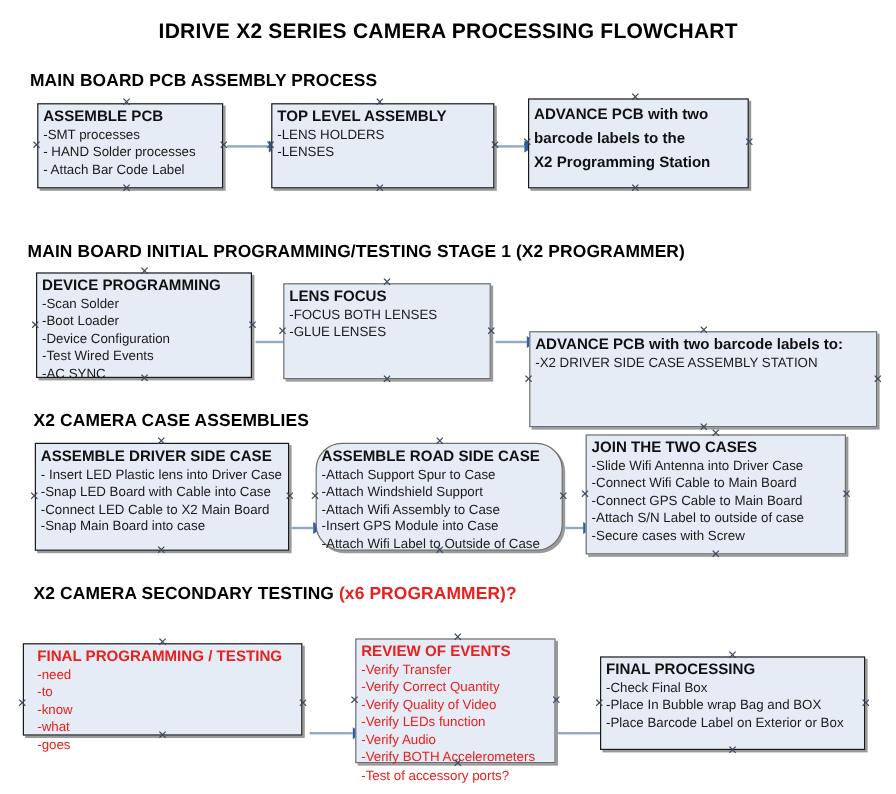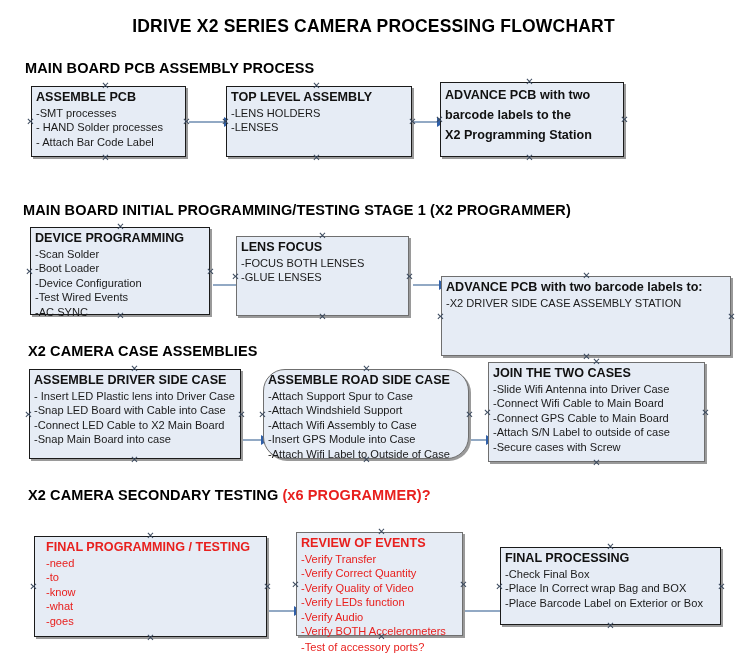--- a/index.html
+++ b/index.html
@@ -247,21 +247,21 @@
     <div class="handle" style="right:-6px; top:45px;"></div>
   </div>
 
   <div class="section-title" style="left:28px; top:487px;">
     <span>X2 CAMERA SECONDARY TESTING </span><span class="accent">(x6 PROGRAMMER)?</span>
   </div>
 
   <div class="conn" style="left:258px; top:610px; width:36px;"></div>
   <div class="conn" style="left:464px; top:610px; width:36px;"></div>
 
-  <div class="box" style="left:34px; top:536px; width:233px; height:101px;padding-left:11px;">
+  <div class="box" style="left:19px; top:536px; width:233px; height:77px;padding-left:11px;">
     <div class="box-title" style="color:#e8201e;">FINAL PROGRAMMING / TESTING</div>
     <div class="box-line" style="color:#e8201e;">-need</div>
     <div class="box-line" style="color:#e8201e;">-to</div>
     <div class="box-line" style="color:#e8201e;">-know</div>
     <div class="box-line" style="color:#e8201e;">-what</div>
     <div class="box-line" style="color:#e8201e;">-goes</div>
     <div class="box-line" style="color:#e8201e;margin-top:40px;">-here</div>
     <div class="handle" style="left:111px; top:-6px;"></div>
     <div class="handle" style="left:111px; bottom:-6px;"></div>
     <div class="handle" style="left:-6px; top:45px;"></div>
@@ -279,21 +279,21 @@
     <div class="box-line overflow" style="color:#e8201e;">-Test of accessory ports?</div>
     <div class="handle" style="left:80px; top:-6px;"></div>
     <div class="handle" style="left:80px; bottom:-6px;"></div>
     <div class="handle" style="left:-6px; top:47px;"></div>
     <div class="handle" style="right:-6px; top:47px;"></div>
   </div>
 
   <div class="box" style="left:500px; top:547px; width:221px; height:78px;">
     <div class="box-title">FINAL PROCESSING</div>
     <div class="box-line"> -Check Final Box</div>
-    <div class="box-line">-Place In Correct wrap Bag and BOX</div>
+    <div class="box-line">-Place In Bubble wrap Bag and BOX</div>
     <div class="box-line">-Place Barcode Label on Exterior or Box</div>
     <div class="handle" style="left:105px; top:-6px;"></div>
     <div class="handle" style="left:105px; bottom:-6px;"></div>
     <div class="handle" style="left:-6px; top:34px;"></div>
     <div class="handle" style="right:-6px; top:34px;"></div>
   </div>
 
 </div>
 
 </body></html>

